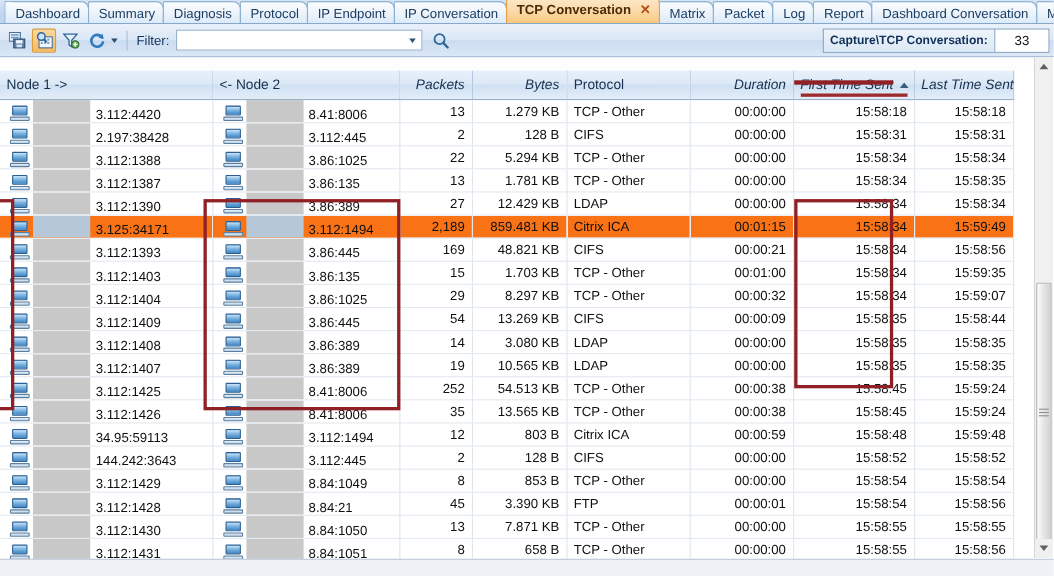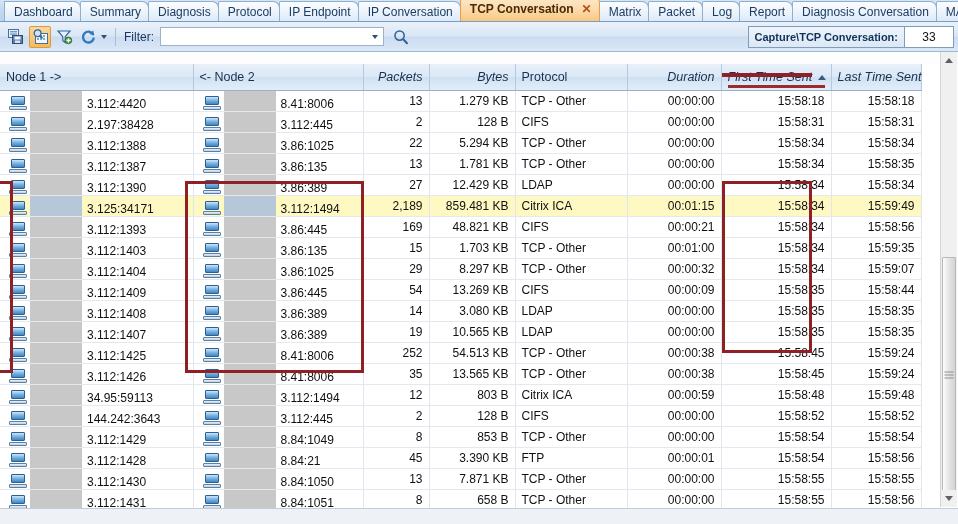--- a/index.html
+++ b/index.html
@@ -163,21 +163,21 @@
     border-right: 1px solid #dfe6ee;
     border-bottom: 1px solid #e3e9f0;
     padding: 0 6px;
     color: #101010;
     white-space: nowrap;
     overflow: hidden;
     cursor: default;
   }
   td.num { text-align: right; }
   td.lft { text-align: left; }
-  tr.sel td { background: #fef9c3; }
+  tr.sel td { background: #f97316; }
   tr.sel td.nodecell .shade { background: #b6c8d8; }
 
   
   td.nodecell { padding: 0; position: relative; }
   td.nodecell .inner { display: flex; align-items: flex-end; height: 100%; }
   .pcicon {
     width: 20px; min-width: 20px; height: 15px; margin: 0 1px 0 3px;
     position: relative;
   }
   .pcicon .scr {
@@ -279,21 +279,21 @@
       <div class="tab">
         <span>Packet</span>
       </div>
       <div class="tab">
         <span>Log</span>
       </div>
       <div class="tab">
         <span>Report</span>
       </div>
       <div class="tab">
-        <span>Diagnosis Conversation</span>
+        <span>Dashboard Conversation</span>
       </div>
       <div class="tab">
         <span>MAC Convers</span>
       </div>
     </div>
 
   <div class="toolbar">
 
     <div class="tbtn">
       <svg width="17" height="16" viewBox="0 0 17 16">

